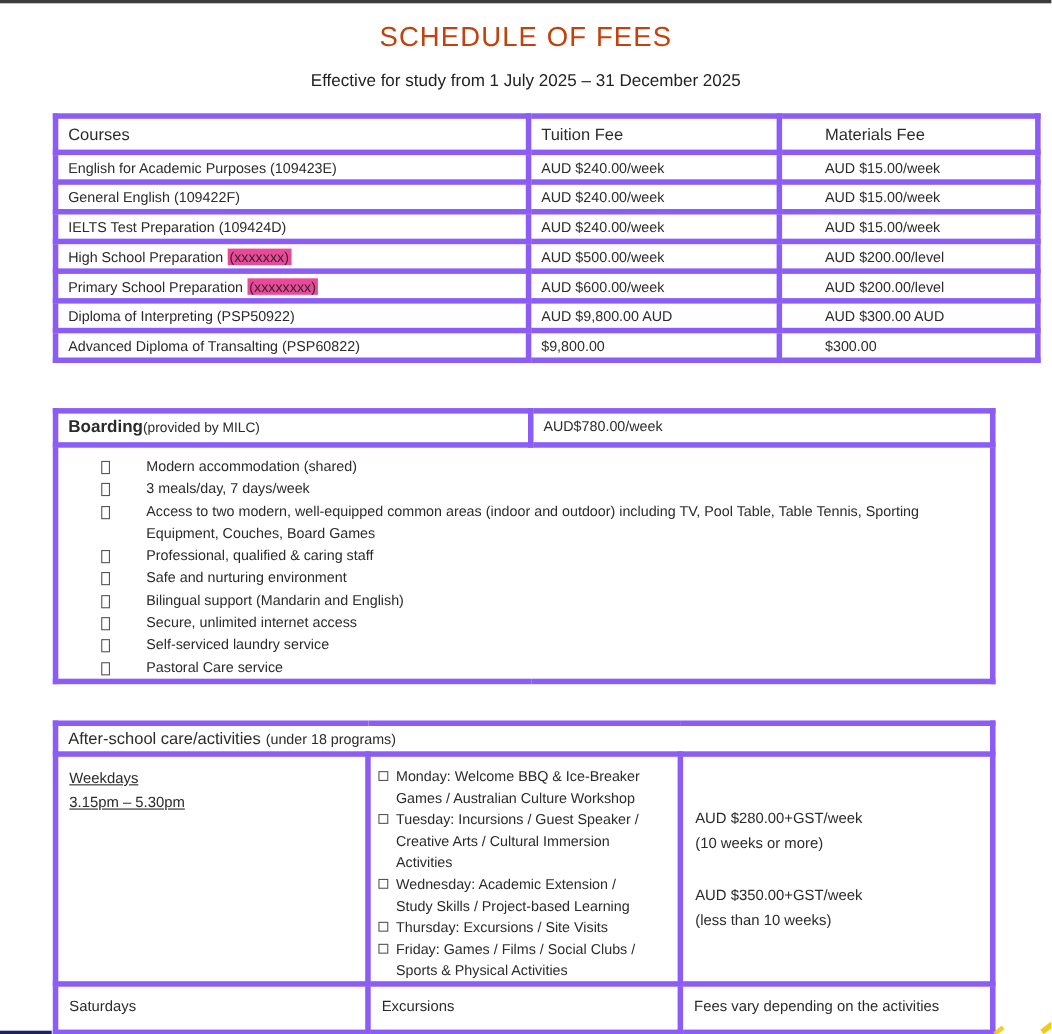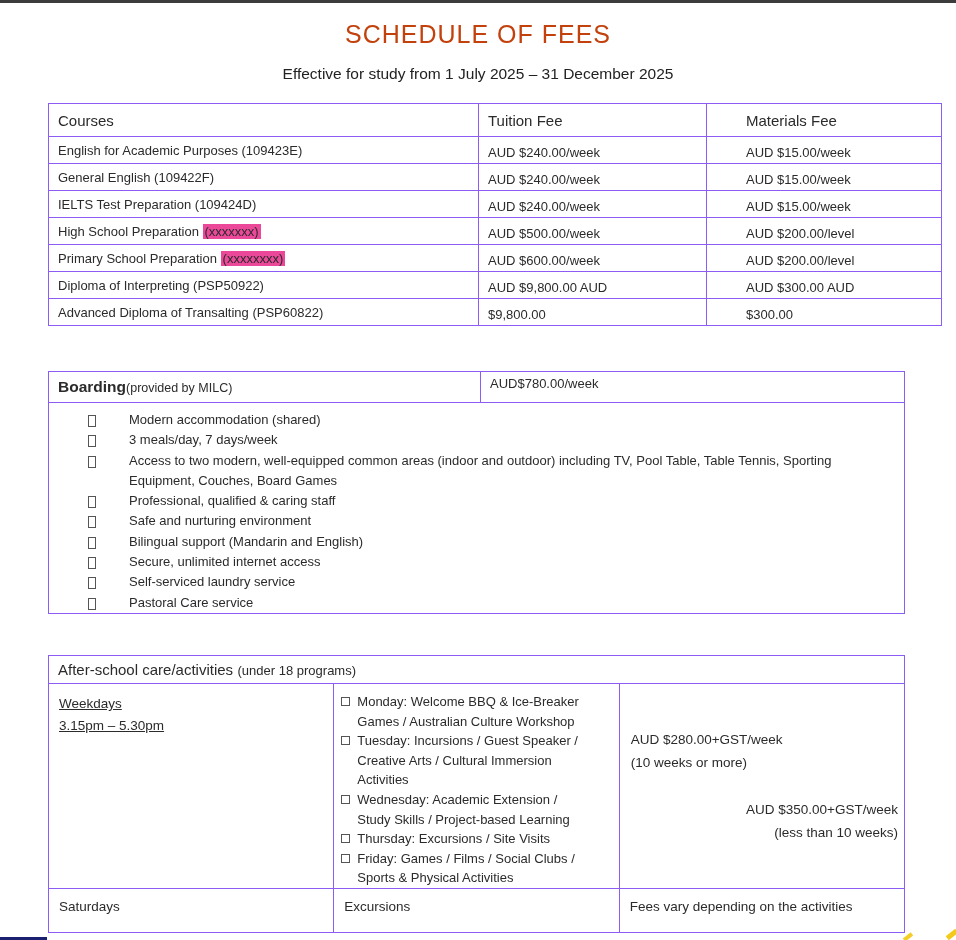--- a/index.html
+++ b/index.html
@@ -10,21 +10,21 @@
   }
   .title{
     position:absolute;top:17px;left:0;width:956px;text-align:center;
     font-size:25px;letter-spacing:1px;color:#c2410c;font-weight:500;
   }
   .subtitle{
     position:absolute;top:62px;left:0;width:956px;text-align:center;
     font-size:15.5px;font-weight:500;color:#222;
   }
   table{border-collapse:collapse;table-layout:fixed;}
-  td,th{border:1px solid #8b5cf6;box-sizing:border-box;}
+  td,th{border:5px solid #8b5cf6;box-sizing:border-box;}
   
   .fees{position:absolute;left:48px;top:100px;width:857px;}
   .fees th{height:33px;text-align:left;font-size:15px;font-weight:500;padding:0 0 0 9px;vertical-align:middle;}
   .fees td{height:27px;font-size:13px;padding:0 0 0 9px;}
   .fees .c1{width:430px;}
   .fees .c2{width:228px;}
   .fees .c3{width:235px;padding-left:39px;}
   .fees td.c1{vertical-align:middle;}
   .fees td.c2,.fees td.c3{vertical-align:bottom;padding-bottom:3px;}
   .hl{background:#ec4899;padding:0 2px;}
@@ -42,21 +42,21 @@
   .after{position:absolute;left:48px;top:652px;width:857px;}
   .a-head td{height:28px;padding:0 0 0 9px;vertical-align:middle;}
   .a-title{font-size:15px;font-weight:500;}
   .a-sub{font-size:13px;}
   .a-when{width:177px;vertical-align:top;padding:9px 4px 0 10px;font-size:13.5px;line-height:22px;text-decoration:underline;}
   .a-acts{width:445px;vertical-align:top;padding:8px 26px 0 7px;height:192px;}
   ul.alist{list-style:none;margin:0;padding:0;}
   ul.alist li{display:flex;align-items:flex-start;line-height:19.6px;font-size:13px;}
   .sqa{flex:0 0 auto;width:7px;height:7px;border:1px solid #555;margin:5px 7px 0 0;}
   .a-fees{width:235px;vertical-align:middle;padding:0 6px 0 11px;font-size:13.5px;line-height:23px;}
-  .fee-group + .fee-group{margin-top:24px;text-align:right;}
+  .fee-group + .fee-group{margin-top:24px;}
   .a-sat td{height:44px;vertical-align:top;padding:8px 10px 0 10px;font-size:13.5px;line-height:20px;}
   
   .footer-bar{position:absolute;left:0;top:934px;width:47px;height:6px;background:#1b2170;}
   .y1{position:absolute;left:903px;top:932px;width:10px;height:4px;background:#f2c400;transform:rotate(-38deg);opacity:.85;}
   .y2{position:absolute;left:946px;top:929px;width:12px;height:5px;background:#f2c400;transform:rotate(-38deg);opacity:.9;}
 </style>
 </head>
 <body>
 
 <div class="page">

